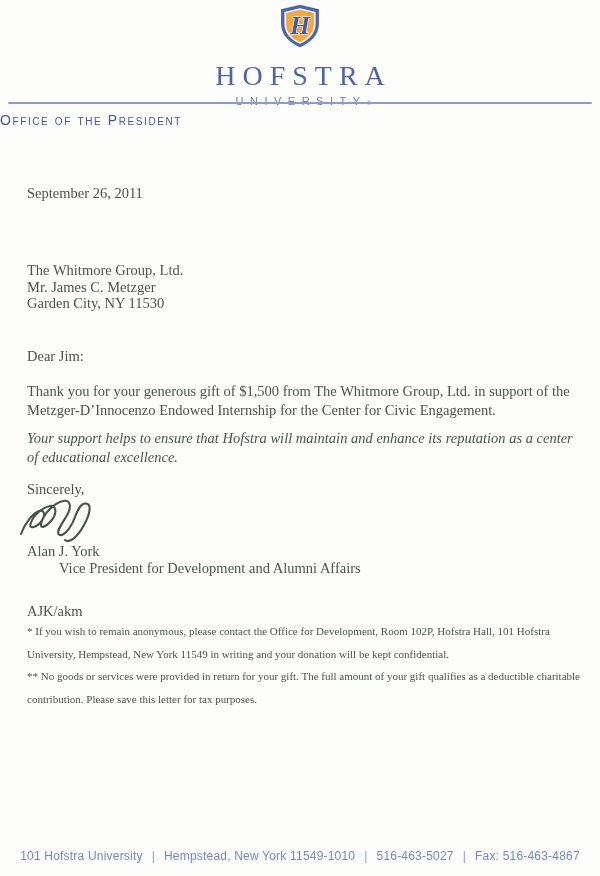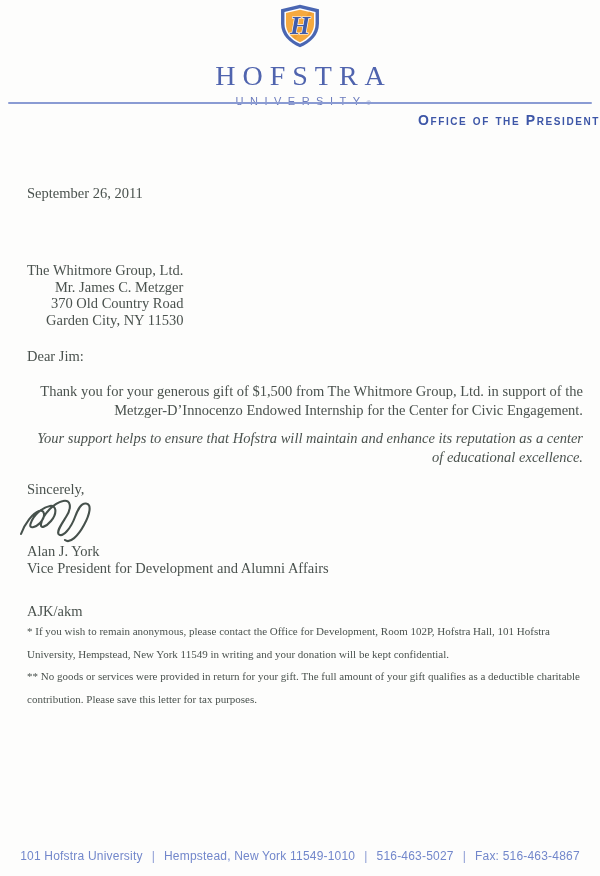--- a/index.html
+++ b/index.html
@@ -32,40 +32,40 @@
     margin-top:3px;
     text-indent:6.5px;
   }
   .brand-sub .reg{font-size:6px;vertical-align:baseline;letter-spacing:0;}
   .header-rule{
     position:absolute;top:102px;left:8px;right:8px;height:2px;
     background:#8a9bd3;border-radius:1px;
   }
   .office-line{
     position:absolute;top:112px;left:0;right:0;
-    text-align:right;
+    text-align:left;
     font-family:"Liberation Sans", sans-serif;
     font-variant:small-caps;
-    font-weight:bold;
+    font-weight:normal;
     font-size:14px;
     letter-spacing:1.6px;
     color:#3d56a7;
   }
   
   .abs{position:absolute;left:27px;}
-  .body-text{font-size:14.5px;line-height:19px;text-align:right;}
+  .body-text{font-size:14.5px;line-height:19px;}
   .date-line{top:184px;}
   .recipient{top:262px;line-height:16.5px;}
   .salutation{top:347px;}
   .para1{top:382px;width:556px;}
   .para2{top:429px;width:556px;font-style:italic;}
   .closing{top:480px;}
   .signature{position:absolute;top:496px;left:18px;}
   .signer-name{top:542px;}
-  .signer-title{top:559px;}
+  .signer-title{top:559px;margin-left:32px;}
   .reference{top:590px;margin-top:12px;}
   .footnote{font-size:11px;line-height:23px;width:554px;color:#4a524e;}
   .fn1{top:620px;}
   .fn2{top:665px;}
   
   .footer{
     position:absolute;top:849px;left:0;right:0;
     text-align:center;
     font-family:"Liberation Sans", sans-serif;
     font-size:12px;
@@ -93,21 +93,20 @@
 
   <div class="header-rule"></div>
 
   <div class="office-line">Office of the President</div>
 
   <div class="abs body-text date-line">September 26, 2011</div>
 
   <div class="abs body-text recipient">
     <div>The Whitmore Group, Ltd.</div>
     <div>Mr. James C. Metzger</div>
-    <div>370 Old Country Road</div>
     <div>Garden City, NY 11530</div>
   </div>
 
   <div class="abs body-text salutation">Dear Jim:</div>
 
   <div class="abs body-text para1">Thank you for your generous gift of $1,500 from The Whitmore Group, Ltd. in support of the Metzger-D’Innocenzo Endowed Internship for the Center for Civic Engagement.</div>
 
   <div class="abs body-text para2">Your support helps to ensure that Hofstra will maintain and enhance its reputation as a center of educational excellence.</div>
 
   <div class="abs body-text closing">Sincerely,</div>

